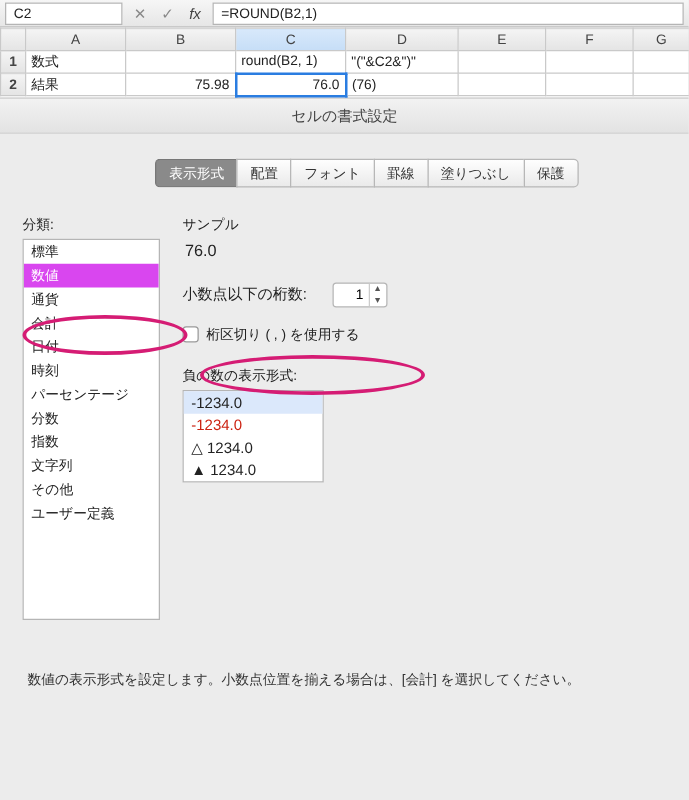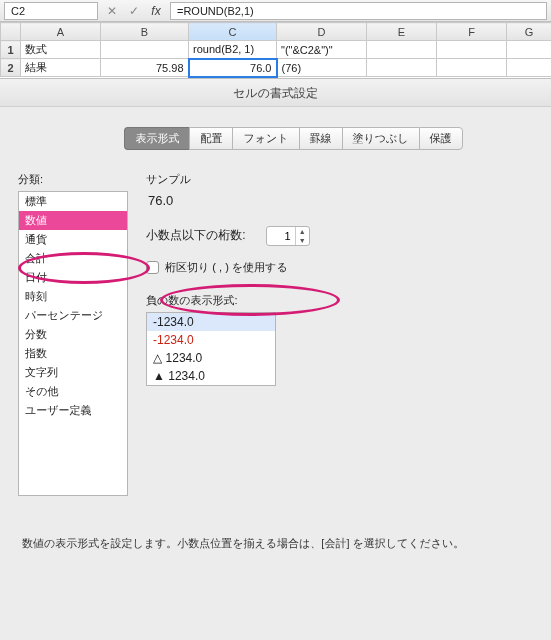--- a/index.html
+++ b/index.html
@@ -129,21 +129,21 @@
     background:#fff;
     height:305px;
     overflow:auto;
     font-size:11px;
   }
   .category-list div {
     padding:2px 6px;
     cursor:pointer;
   }
   .category-list .sel {
-    background:#ec4899;
+    background:#d946ef;
     color:#fff;
   }
   .annot-ellipse {
     position:absolute;
     border:3px solid #d51c74;
     border-radius:50%;
     pointer-events:none;
   }
   .ell1 { left:18px; top:173px; width:132px; height:32px; }
   .ell2 { left:160px; top:205px; width:180px; height:32px; }
@@ -175,21 +175,21 @@
     padding:1px 0;
   }
   .checkbox-row { display:flex; align-items:center; gap:6px; font-size:11px; }
   .fake-check {
     width:13px;height:13px;border:1px solid #999;border-radius:3px;background:#fff;
   }
   .neg-label { font-size:11px; margin:18px 0 4px; }
   .neg-list {
     border:1px solid #b5b5b5;
     background:#fff;
-    width:130px;
+    width:113px;
     font-size:12px;
   }
   .neg-list div { padding:2px 6px; }
   .neg-list .nsel { background:#dbe8fb; }
   .neg-red { color:#c21; }
   .hint {
     font-size:11px; color:#333;
     margin:40px 4px 18px 4px;
   }
   .button-row {

